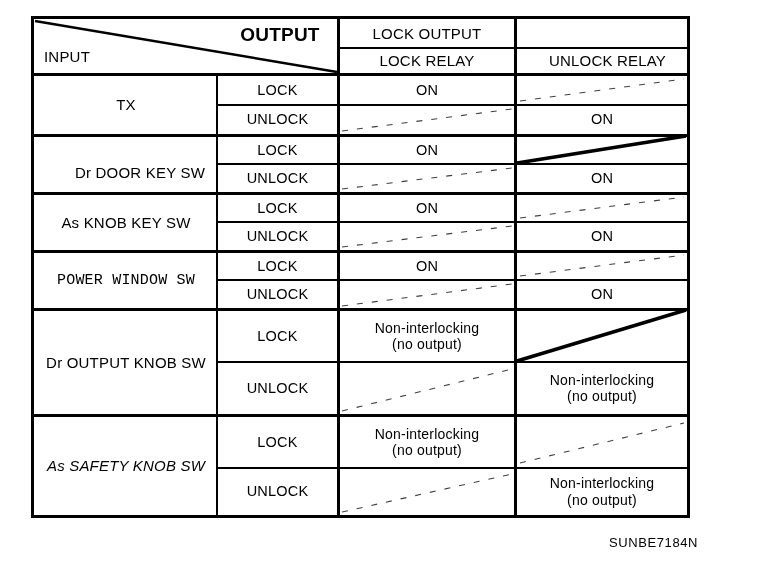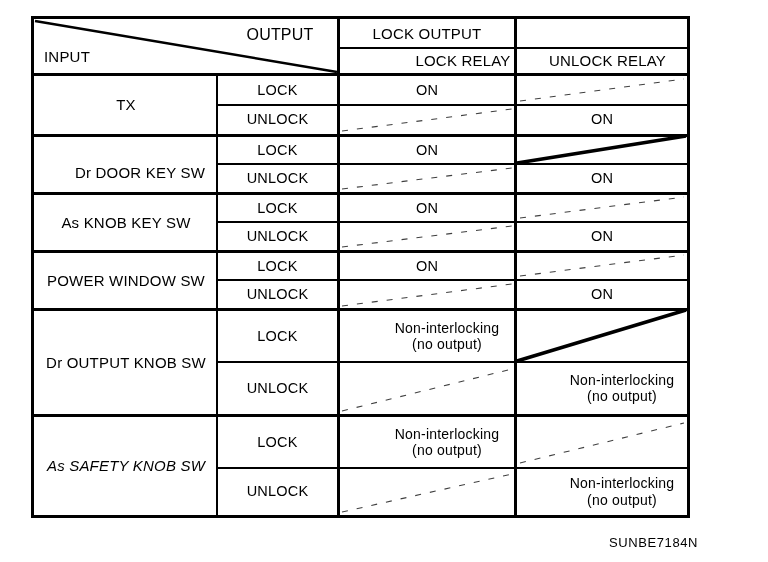--- a/index.html
+++ b/index.html
@@ -34,23 +34,23 @@
     display:flex;
     align-items:center;
     justify-content:center;
     text-align:center;
     line-height:1.15;
     white-space:pre-line;
     letter-spacing:0.2px;
   }
   .t16{font-size:15px;}
   .t15{font-size:14.5px;}
-  .t14{font-size:14px;padding-left:20px;}
+  .t14{font-size:14px;}
 
-  .hdr-out{font-size:16px;}
+  .hdr-out{font-size:19px;font-weight:bold;}
   .input-lbl{font-size:15px;}
 
   
   .diag-svg{position:absolute;left:0;top:0;overflow:visible;}
 
   
   .footer-code{
     position:absolute;
     left:609px; top:535px;
     font-size:13px;
@@ -112,21 +112,21 @@
           <line x1="308" y1="392" x2="478" y2="350"></line>
           <line x1="486" y1="444" x2="650" y2="404"></line>
           <line x1="308" y1="493" x2="478" y2="455"></line>
         </g>
       </svg>
 
       <div class="cell hdr-out" style="left:196px;top:4px;width:100px;height:24px;">OUTPUT</div>
       <div class="cell input-lbl" style="left:10px;top:26px;width:90px;height:24px;justify-content:flex-start;">INPUT</div>
 
       <div class="cell t16" style="left:306px;top:2px;width:174px;height:26px;">LOCK OUTPUT</div>
-      <div class="cell t16" style="left:306px;top:29px;width:174px;height:25px;margin-left:36px;">LOCK RELAY</div>
+      <div class="cell t16" style="left:306px;top:29px;width:174px;height:25px;">LOCK RELAY</div>
 
       <div class="cell t16" style="left:483px;top:29px;width:181px;height:25px;">UNLOCK RELAY</div>
 
       <div class="cell t16" style="left:2px;top:57px;width:180px;height:58px;">TX</div>
       <div class="cell t15" style="left:184px;top:57px;width:119px;height:28px;">LOCK</div>
       <div class="cell t15" style="left:184px;top:86px;width:119px;height:29px;">UNLOCK</div>
       <div class="cell t15" style="left:306px;top:57px;width:174px;height:28px;">ON</div>
       <div class="cell t15" style="left:483px;top:57px;width:170px;height:28px;"></div>
       <div class="cell t15" style="left:306px;top:86px;width:174px;height:29px;"></div>
       <div class="cell t15" style="left:483px;top:86px;width:170px;height:29px;">ON</div>
@@ -140,21 +140,21 @@
       <div class="cell t15" style="left:483px;top:145px;width:170px;height:28px;">ON</div>
 
       <div class="cell t16" style="left:2px;top:176px;width:180px;height:55px;">As KNOB KEY SW</div>
       <div class="cell t15" style="left:184px;top:176px;width:119px;height:26px;">LOCK</div>
       <div class="cell t15" style="left:184px;top:203px;width:119px;height:28px;">UNLOCK</div>
       <div class="cell t15" style="left:306px;top:176px;width:174px;height:26px;">ON</div>
       <div class="cell t15" style="left:483px;top:176px;width:170px;height:26px;"></div>
       <div class="cell t15" style="left:306px;top:203px;width:174px;height:28px;"></div>
       <div class="cell t15" style="left:483px;top:203px;width:170px;height:28px;">ON</div>
 
-      <div class="cell t16" style="left:2px;top:234px;width:180px;height:55px;">POWER WINDOW SW</div>
+      <div class="cell t16" style="left:2px;top:234px;width:180px;height:55px;font-family:Liberation Mono, monospace;">POWER WINDOW SW</div>
       <div class="cell t15" style="left:184px;top:234px;width:119px;height:26px;">LOCK</div>
       <div class="cell t15" style="left:184px;top:261px;width:119px;height:28px;">UNLOCK</div>
       <div class="cell t15" style="left:306px;top:234px;width:174px;height:26px;">ON</div>
       <div class="cell t15" style="left:483px;top:234px;width:170px;height:26px;"></div>
       <div class="cell t15" style="left:306px;top:261px;width:174px;height:28px;"></div>
       <div class="cell t15" style="left:483px;top:261px;width:170px;height:28px;">ON</div>
 
       <div class="cell t16" style="left:2px;top:292px;width:180px;height:103px;">Dr OUTPUT KNOB SW</div>
       <div class="cell t15" style="left:184px;top:292px;width:119px;height:50px;">LOCK</div>
       <div class="cell t15" style="left:184px;top:343px;width:119px;height:52px;">UNLOCK</div>

